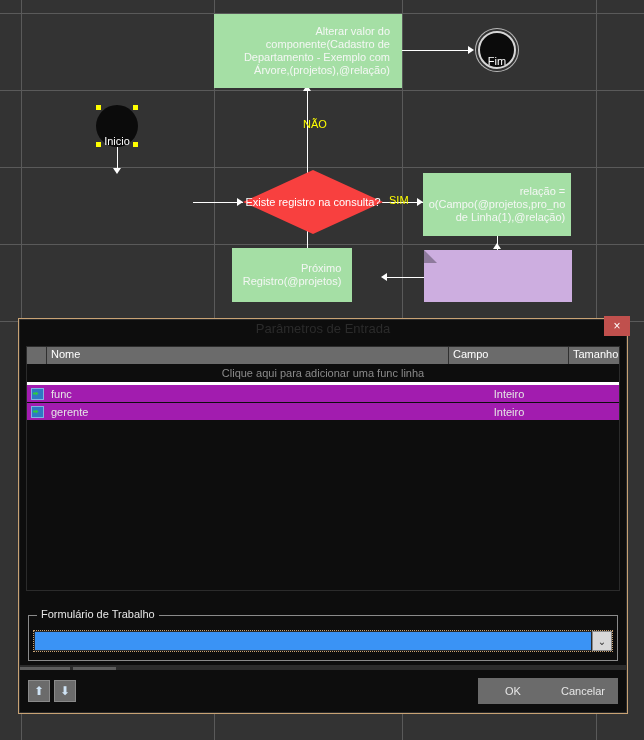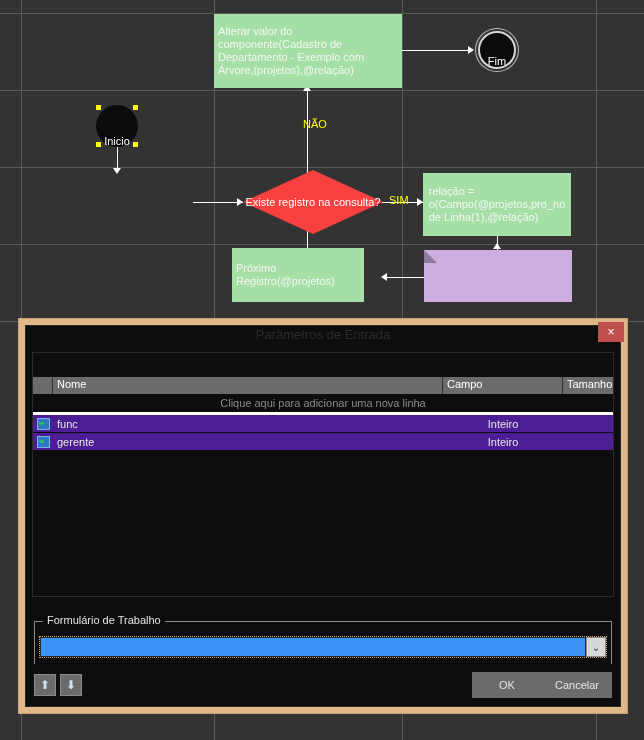--- a/index.html
+++ b/index.html
@@ -17,23 +17,23 @@
     background: #333333;
   }
   .gridline-v { position: absolute; top: 0; bottom: 0; width: 1px; background: #5a5a5a; }
   .gridline-h { position: absolute; left: 0; right: 0; height: 1px; background: #5a5a5a; }
 
   .node {
     position: absolute;
     color: #ffffff;
     font-size: 11px;
     line-height: 13px;
-    text-align: left;
-    display: flex; align-items: center; justify-content: center;
-    padding: 2px 4px;
+    text-align: right;
+    display: flex; align-items: center; justify-content: center;
+    padding: 2px 12px;
     white-space: pre-line;
     overflow: hidden;
   }
   .node.green { background: #a5dfa5; color: #f4f7f4; }
   .node.purple { background: #cdaee0; }
 
   .diamond-wrap { position: absolute; }
   .diamond-shape {
     position: absolute; inset: 0;
     background: #f8403f;
@@ -83,21 +83,20 @@
     background: #8e7a9c;
     clip-path: polygon(0 0, 100% 100%, 0 100%);
   }
 
   
   #dialog {
     position: absolute;
     left: 18px; top: 318px; width: 610px; height: 396px;
     background: #e0b887;
     border: 1px solid #c8a274;
-    padding: 6px;
   }
   #dialog-inner {
     position: relative;
     width: 100%; height: 100%;
     background: #0d0d0d;
     border: 1px solid #2b2b2b;
   }
   #title-bar {
     position: absolute; left: -6px; right: -6px; top: -6px; height: 28px;
     display: flex; align-items: center; justify-content: center;
@@ -111,37 +110,37 @@
     font-size: 12px; cursor: pointer;
   }
 
   
   #grid {
     position: absolute; left: 6px; top: 26px; right: 6px; height: 245px;
     background: #0d0d0d; border: 1px solid #2b2b2b;
   }
   #grid-header {
     display: flex; height: 17px;
-    background: #6b6b6b; color: #ffffff; font-size: 11px; margin-top: 24px;
+    background: #6b6b6b; color: #ffffff; font-size: 11px;
   }
   .gh { border-right: 1px solid #303030; padding: 1px 4px; overflow: hidden; white-space: nowrap; }
   .gh.sel { width: 20px; padding: 0; }
   .gh.nome { flex: 1 1 auto; }
   .gh.tipo { width: 120px; }
   .gh.tam  { width: 50px; border-right: none; }
 
   #new-row {
     height: 18px; background: #0d0d0d; color: #8a8a8a;
     font-size: 11px; display: flex; align-items: center; justify-content: center;
   }
   #row-sep { height: 3px; background: #ffffff; }
 
   .grow {
     height: 18px; display: flex; align-items: center;
-    background: #4c1d95; color: #e6e6e6; font-size: 11px;
+    background: #a21caf; color: #e6e6e6; font-size: 11px;
     border-bottom: 1px solid #0d0d0d;
   }
   .grow .cell-icon { width: 20px; display: flex; align-items: center; justify-content: center; }
   .grow .cell-nome { flex: 1 1 auto; padding-left: 4px; }
   .grow .cell-tipo { width: 120px; text-align: center; }
   .grow .cell-tam  { width: 50px; }
 
   .param-icon {
     width: 13px; height: 12px; background: #2f78c4;
     border: 1px solid #7fb4e2; position: relative;
@@ -267,21 +266,21 @@
       <div class="diamond-shape"></div>
       <div class="diamond-label">Existe registro na consulta?</div>
     </div>
 
     <div class="node green" style="left:423px; top:173px; width:148px; height:63px; align-items:center">
       <span>relação =
 o(Campo(@projetos,pro_no
 de Linha(1),@relação)</span>
     </div>
 
-    <div class="node green" style="left:232px; top:248px; width:132px; height:54px">
+    <div class="node green" style="left:232px; top:248px; width:120px; height:54px">
       <span>Próximo Registro(@projetos)</span>
     </div>
 
     <div class="node purple" style="left:424px; top:250px; width:148px; height:52px">
       <div class="note-fold"></div>
       <span></span>
     </div>
   </div>
 
   <div id="dialog">
@@ -294,21 +293,21 @@
 
       <div id="grid">
         <div id="grid-header">
           <div class="gh sel"></div>
           <div class="gh nome">Nome</div>
           <div class="gh tipo">Campo</div>
           <div class="gh tam">Tamanho</div>
         </div>
 
         <div id="new-row">
-          <span>Clique aqui para adicionar uma nova linha</span>
+          <span>Clique aqui para adicionar uma func linha</span>
         </div>
         <div id="row-sep"></div>
 
         <div class="grow">
           <div class="cell-icon">
             <span class="param-icon"></span>
           </div>
           <div class="cell-nome">func</div>
           <div class="cell-tipo">Inteiro</div>
           <div class="cell-tam"></div>

